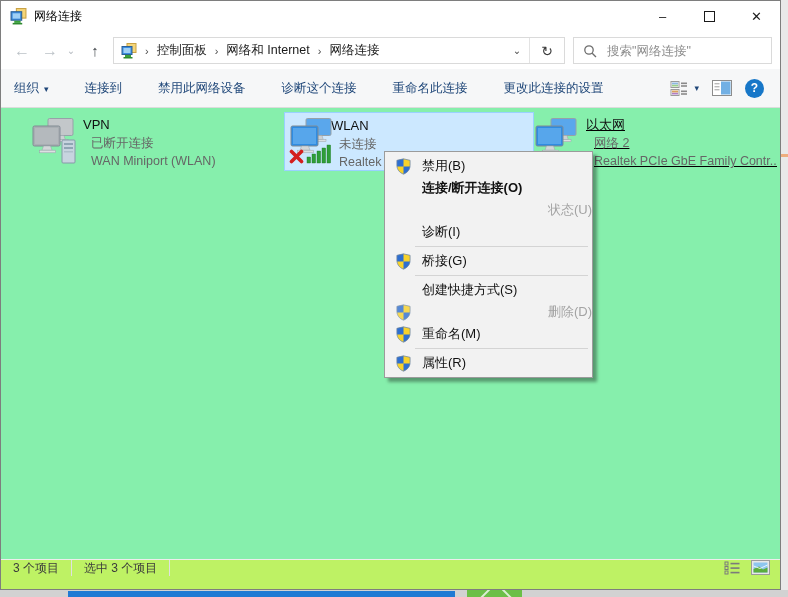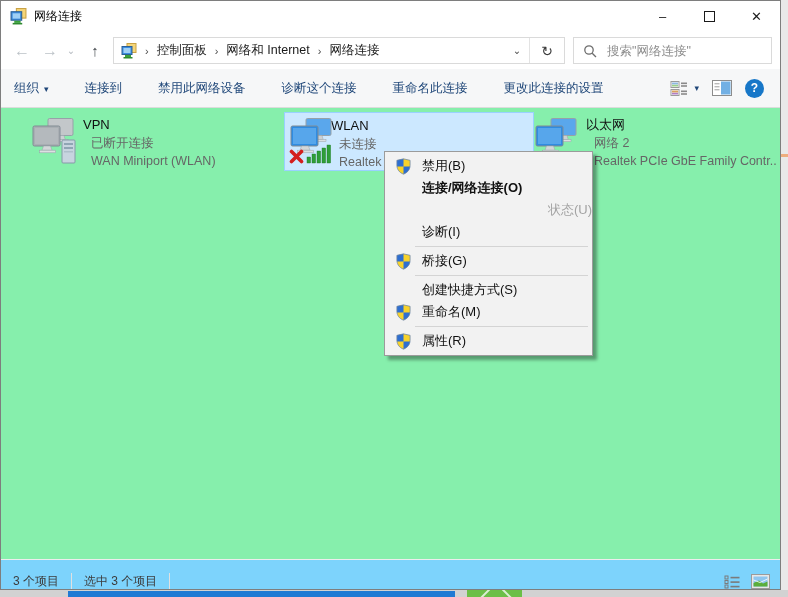--- a/index.html
+++ b/index.html
@@ -69,22 +69,22 @@
     background:#f2f2f2;border:1px solid #9b9b9b;padding:3px 0;z-index:10;
     box-shadow:4px 4px 3px rgba(0,0,0,0.35);}
   .menu-item{position:relative;height:22px;line-height:22px;padding-left:37px;
     font-size:13px;color:#111;white-space:nowrap;}
   .menu-item.bold{font-weight:bold;}
   .menu-item.disabled{color:#a3a3a3;text-align:right;}
   .menu-item .shield{position:absolute;left:10px;top:3px;width:17px;height:17px;}
   .menu-sep{border-top:1px solid #d4d4d4;margin:3px 4px 3px 30px;height:0;}
 
   
-  .statusbar{position:absolute;left:0;right:0;bottom:0;height:29px;background:#7dd3fc;
-    border-top:1px solid #ededed;display:flex;align-items:flex-end;font-size:12px;color:#3c3c3c;}
+  .statusbar{position:absolute;left:0;right:0;bottom:0;height:29px;background:#bef264;
+    border-top:1px solid #ededed;display:flex;align-items:flex-start;font-size:12px;color:#3c3c3c;}
   .sb-item{margin-left:12px;padding-right:12px;border-right:1px solid #e0e0e0;
     height:16px;line-height:16px;white-space:nowrap;}
   .sb-right{margin-left:auto;margin-right:10px;display:flex;gap:10px;align-items:center;}
 
   
   .desktop-strip{position:absolute;left:0;top:590px;width:788px;height:7px;background:#d2d2d2;}
   .strip-blue{position:absolute;left:68px;top:1px;width:387px;height:6px;background:#1f7ad4;}
   .strip-green{position:absolute;left:467px;top:0;width:55px;height:7px;background:#6cbf47;overflow:hidden;}
   .strip-green:before{content:"";position:absolute;left:18px;top:-4px;width:18px;height:18px;
     border:2px solid rgba(255,255,255,0.75);transform:rotate(45deg);}
@@ -245,21 +245,21 @@
             <rect x="18" y="40" width="3.6" height="6" fill="#2f9e38" stroke="#1d7a24" stroke-width="0.4"></rect>
             <rect x="23" y="37" width="3.6" height="9" fill="#2f9e38" stroke="#1d7a24" stroke-width="0.4"></rect>
             <rect x="28" y="34" width="3.6" height="12" fill="#2f9e38" stroke="#1d7a24" stroke-width="0.4"></rect>
             <rect x="33" y="31" width="3.6" height="15" fill="#2f9e38" stroke="#1d7a24" stroke-width="0.4"></rect>
             <rect x="38" y="28" width="3.6" height="18" fill="#2f9e38" stroke="#1d7a24" stroke-width="0.4"></rect>
           </svg></span>
         <div class="l1">WLAN</div>
         <div class="l2">未连接</div>
         <div class="l3">Realtek 8</div>
       </div>
-      <div class="tile" style="left: 528px; width: 252px;">
+      <div class="tile" style="left: 528px; width: 252px; text-decoration: underline;">
         <span class="ticon"><svg width="48" height="48" viewBox="0 0 48 48">
             <rect x="17" y="1.5" width="25" height="17" rx="1.5" fill="#5aa7ec" stroke="#97a1a8"></rect>
             <path d="M27 18.5 h6 l1.2 4 h-8.4 z" fill="#ccd1d4" stroke="#97a1a8" stroke-width="0.5"></path>
             <rect x="23" y="22.5" width="14" height="2.2" fill="#dde0e2" stroke="#97a1a8" stroke-width="0.5"></rect>
             <rect x="2" y="9" width="27" height="20" rx="1.5" fill="#2f8ce2" stroke="#808b93"></rect>
             <rect x="4" y="11" width="23" height="16" fill="#79bcf2" opacity="0.55"></rect>
             <path d="M12.5 29 h7 l1.5 4.2 h-10 z" fill="#d3d7d9" stroke="#97a1a8" stroke-width="0.5"></path>
             <rect x="8.5" y="33.2" width="16" height="2.6" fill="#dde0e2" stroke="#97a1a8" stroke-width="0.5"></rect>
           </svg></span>
         <div class="l1">以太网</div>
@@ -270,34 +270,42 @@
 
   <div class="context-menu">
       <div class="menu-item"><span class="shield"><svg width="17" height="17" viewBox="0 0 16 16">
             <g clip-path="url(#shieldClip)">
               <rect x="0" y="0" width="16" height="16" fill="#f8d22a"></rect>
               <rect x="0" y="0" width="8" height="8" fill="#2e6fd0"></rect>
               <rect x="8" y="8" width="8" height="8" fill="#2e6fd0"></rect>
             </g>
             <path d="M8 0.8 L14.2 2.2 V7 C14.2 10.8 11.7 13.9 8 15.2 C4.3 13.9 1.8 10.8 1.8 7 V2.2 Z" fill="none" stroke="#6b86ad" stroke-width="0.7"></path>
           </svg></span><span>禁用(B)</span></div>
-      <div class="menu-item bold"><span>连接/网络连接(O)</span></div>
+      <div class="menu-item bold"><span>连接/断开连接(O)</span></div>
       <div class="menu-item disabled"><span>状态(U)</span></div>
       <div class="menu-item"><span>诊断(I)</span></div>
       <div class="menu-sep"></div>
       <div class="menu-item"><span class="shield"><svg width="17" height="17" viewBox="0 0 16 16">
             <g clip-path="url(#shieldClip)">
               <rect x="0" y="0" width="16" height="16" fill="#f8d22a"></rect>
               <rect x="0" y="0" width="8" height="8" fill="#2e6fd0"></rect>
               <rect x="8" y="8" width="8" height="8" fill="#2e6fd0"></rect>
             </g>
             <path d="M8 0.8 L14.2 2.2 V7 C14.2 10.8 11.7 13.9 8 15.2 C4.3 13.9 1.8 10.8 1.8 7 V2.2 Z" fill="none" stroke="#6b86ad" stroke-width="0.7"></path>
           </svg></span><span>桥接(G)</span></div>
       <div class="menu-sep"></div>
       <div class="menu-item"><span>创建快捷方式(S)</span></div>
+      <div class="menu-item disabled"><span class="shield" style="opacity: 0.8;"><svg width="17" height="17" viewBox="0 0 16 16">
+            <g clip-path="url(#shieldClip)">
+              <rect x="0" y="0" width="16" height="16" fill="#f8d22a"></rect>
+              <rect x="0" y="0" width="8" height="8" fill="#2e6fd0"></rect>
+              <rect x="8" y="8" width="8" height="8" fill="#2e6fd0"></rect>
+            </g>
+            <path d="M8 0.8 L14.2 2.2 V7 C14.2 10.8 11.7 13.9 8 15.2 C4.3 13.9 1.8 10.8 1.8 7 V2.2 Z" fill="none" stroke="#6b86ad" stroke-width="0.7"></path>
+          </svg></span><span>删除(D)</span></div>
       <div class="menu-item"><span class="shield"><svg width="17" height="17" viewBox="0 0 16 16">
             <g clip-path="url(#shieldClip)">
               <rect x="0" y="0" width="16" height="16" fill="#f8d22a"></rect>
               <rect x="0" y="0" width="8" height="8" fill="#2e6fd0"></rect>
               <rect x="8" y="8" width="8" height="8" fill="#2e6fd0"></rect>
             </g>
             <path d="M8 0.8 L14.2 2.2 V7 C14.2 10.8 11.7 13.9 8 15.2 C4.3 13.9 1.8 10.8 1.8 7 V2.2 Z" fill="none" stroke="#6b86ad" stroke-width="0.7"></path>
           </svg></span><span>重命名(M)</span></div>
       <div class="menu-sep"></div>
       <div class="menu-item"><span class="shield"><svg width="17" height="17" viewBox="0 0 16 16">

